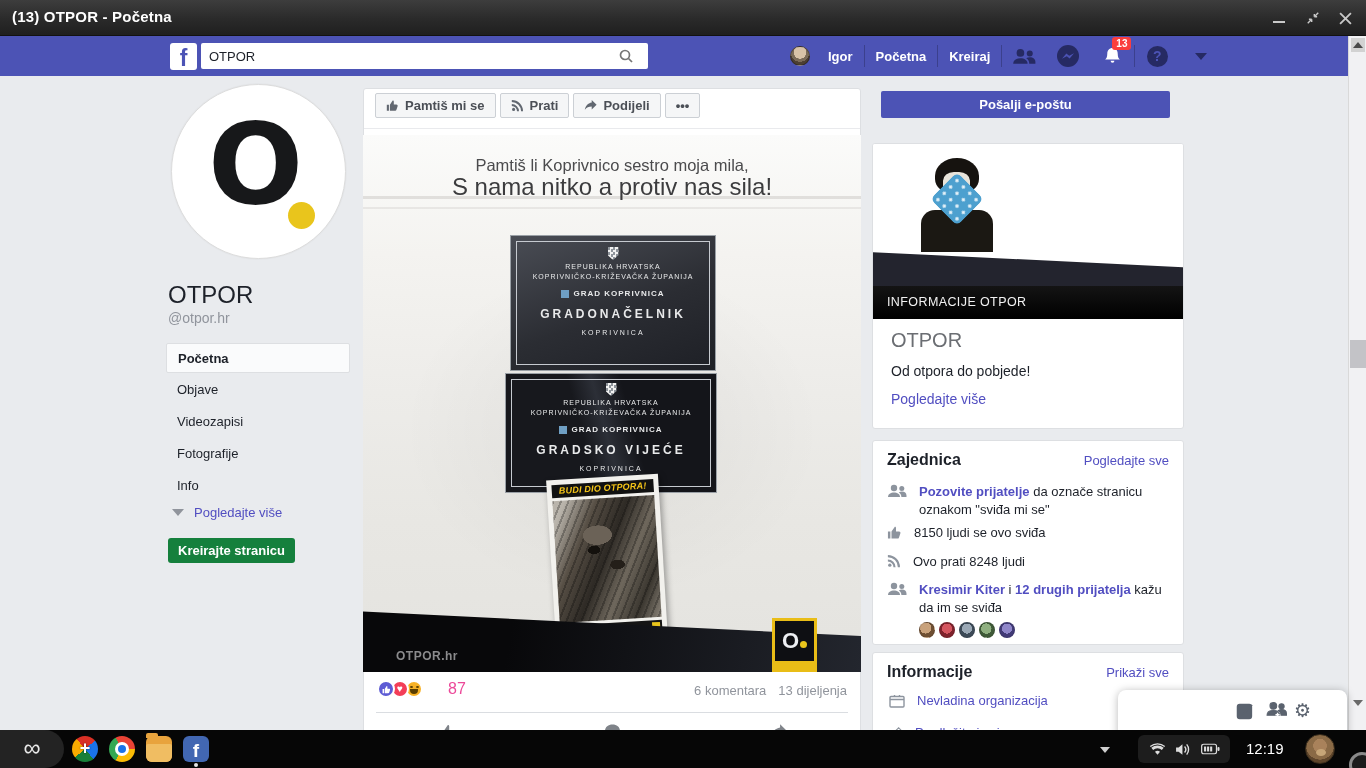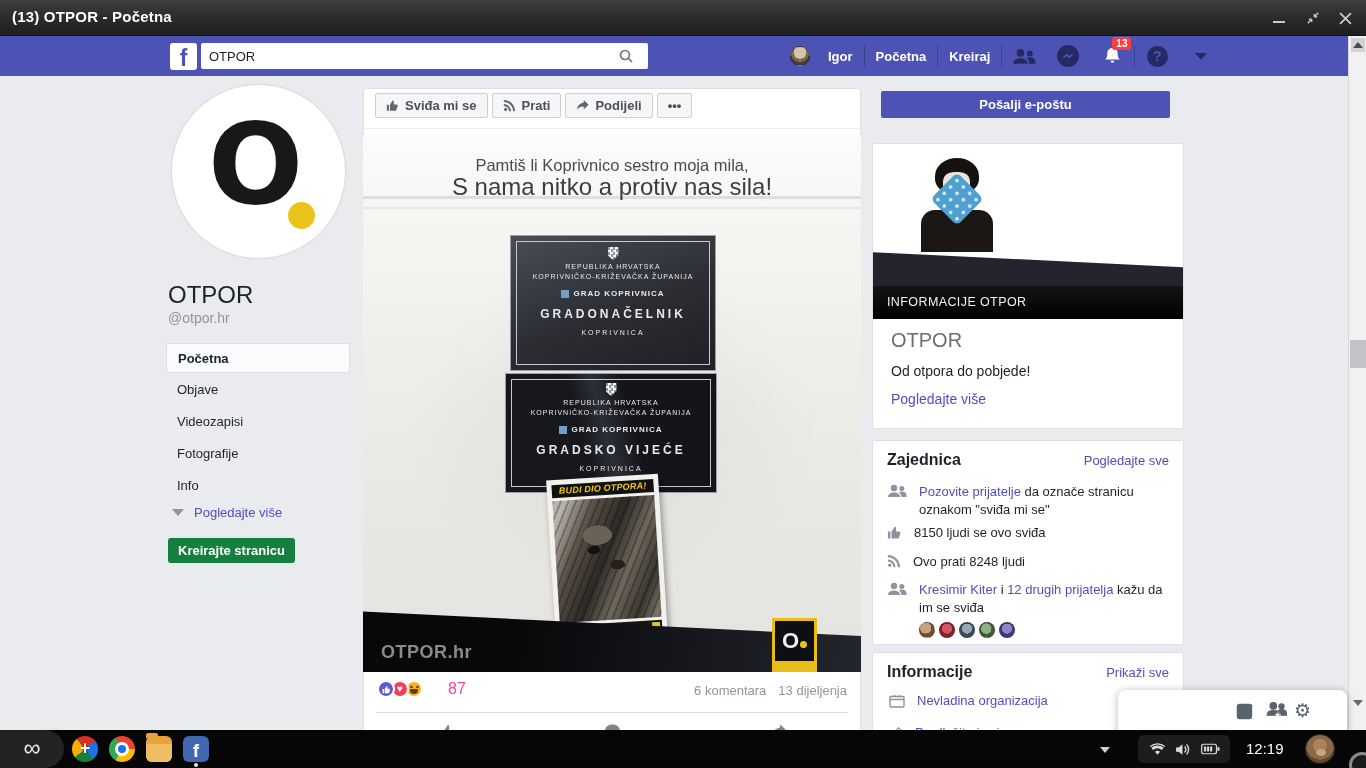--- a/index.html
+++ b/index.html
@@ -95,21 +95,21 @@
       radial-gradient(ellipse 10px 7px at 38% 42%, #14110d 0 60%, transparent 61%),
       radial-gradient(ellipse 12px 8px at 60% 55%, #241f19 0 60%, transparent 61%),
       repeating-linear-gradient(115deg, rgba(0,0,0,.25) 0 2px, transparent 2px 7px),
       linear-gradient(115deg,#b9b4ab 8%,#574f45 28%,#2e2a25 48%,#6e675c 66%,#3a362f 84%,#8c857a 100%); }
   .sticker-bar { margin-top:3px; height:12px; background:#151515; position:relative; }
   .sticker-bar i { position:absolute; right:2px; top:2px; width:8px; height:8px; background:#e9c51c; }
 
   .img-band { position:absolute; left:0; bottom:0; width:100%; height:72px;
     background:linear-gradient(100deg,#08080a 30%,#23262e);
     clip-path:polygon(0 16%, 100% 50%, 100% 100%, 0 100%); }
-  .watermark { position:absolute; left:18px; bottom:9px; color:#8b8b8d; font-weight:bold; font-size:18px; letter-spacing:.5px;text-align:center; }
+  .watermark { position:absolute; left:33px; bottom:9px; color:#8b8b8d; font-weight:bold; font-size:12px; letter-spacing:.5px;text-align:center; }
   .img-logo { position:absolute; left:409px; top:483px; width:45px; height:54px; background:#e9bd17; }
   .img-logo .inner { position:absolute; left:3px; top:3px; width:39px; height:40px; background:#0e0f13;
     color:#eef0f4; font-weight:800; font-size:22px; text-align:center; line-height:40px; }
   .img-logo .inner i { display:inline-block; width:7px; height:7px; border-radius:50%; background:#e9c51c; margin-left:1px; }
 
   .react-row { position:absolute; left:13px; top:591px; display:flex; align-items:center; }
   .emo { width:18px; height:18px; border-radius:50%; border:2px solid #fff; position:relative; }
   .emo.like { background:#5d5bd4; z-index:3; }
   .emo.love { background:#f33e58; z-index:2; margin-left:-4px; color:#fff; font-size:10px; text-align:center; line-height:14px; }
   .emo.haha { background:#f7b125; z-index:1; margin-left:-4px; }
@@ -144,21 +144,21 @@
   .about-name { position:absolute; left:18px; top:185px; font-size:20px; color:#6b6e73; }
   .about-tag { position:absolute; left:18px; top:219px; font-size:14px; color:#1d2129; }
   .about-link { position:absolute; left:18px; top:247px; font-size:14px; }
 
   .card-comm { top:440px; height:205px; }
   .card-info { top:652px; height:82px; overflow:hidden; }
   .rcard-head { position:absolute; left:14px; top:10px; font-size:16px; font-weight:bold; color:#1d2129; }
   .rcard-seeall { position:absolute; right:14px; top:12px; font-size:13px; }
   .comm-row { position:absolute; left:14px; display:flex; gap:12px; font-size:13px; color:#1d2129; line-height:1.4; }
   .comm-row svg { flex:0 0 auto; fill:#8d949e; margin-top:1px; }
-  .comm-row .blink { font-weight:normal;margin-top:43px; }
+  .comm-row .blink { font-weight:bold;margin-top:43px; }
   .comm-text { width:250px; }
   .mini-avatars { display:flex; gap:4px; margin-top:5px; }
   .mini-avatars i { width:16px; height:16px; border-radius:50%; display:inline-block; border:1px solid rgba(0,0,0,.1); }
   .ma1 { background:radial-gradient(circle at 40% 35%, #c9a27c 0 45%, #6e4f33 46%); }
   .ma2 { background:radial-gradient(circle at 50% 40%, #d4555f 0 45%, #7e222c 46%); }
   .ma3 { background:radial-gradient(circle at 50% 40%, #9aa8b5 0 45%, #3c4a57 46%); }
   .ma4 { background:radial-gradient(circle at 45% 40%, #8fb080 0 45%, #3f5a38 46%); }
   .ma5 { background:radial-gradient(circle at 50% 40%, #8f86c9 0 45%, #413a76 46%); }
   .info-row { position:absolute; left:16px; display:flex; gap:12px; align-items:center; font-size:13px; }
   .info-row svg { stroke:#8d949e; fill:none; }
@@ -290,21 +290,21 @@
     <span class="link">Pogledajte više</span>
   </div>
   <div class="create-btn">Kreirajte stranicu</div>
 
   <div class="post-card">
     <div class="btn-row">
       <div class="fbtn">
         <svg width="13" height="13" viewBox="0 0 16 16">
             <path d="M1 7h2.6v7.5H1zM4.8 14.5h6.3c.8 0 1.5-.5 1.7-1.3l1.5-4.4c.3-1-.4-2-1.5-2H9.6V3.2C9.6 2 8.6 1.4 8 2.3L4.8 7z"></path>
           </svg>
-        <span>Sviđa mi se</span>
+        <span>Pamtiš mi se</span>
       </div>
       <div class="fbtn">
         <svg width="13" height="13" viewBox="0 0 16 16">
             <circle cx="3.2" cy="12.8" r="1.9"></circle>
             <path d="M1 6.2a8.8 8.8 0 0 1 8.8 8.8H7.4A6.4 6.4 0 0 0 1 8.6zM1 1.2A13.8 13.8 0 0 1 14.8 15h-2.4A11.4 11.4 0 0 0 1 3.6z"></path>
           </svg>
         <span>Prati</span>
       </div>
       <div class="fbtn">
         <svg width="13" height="13" viewBox="0 0 16 16">

